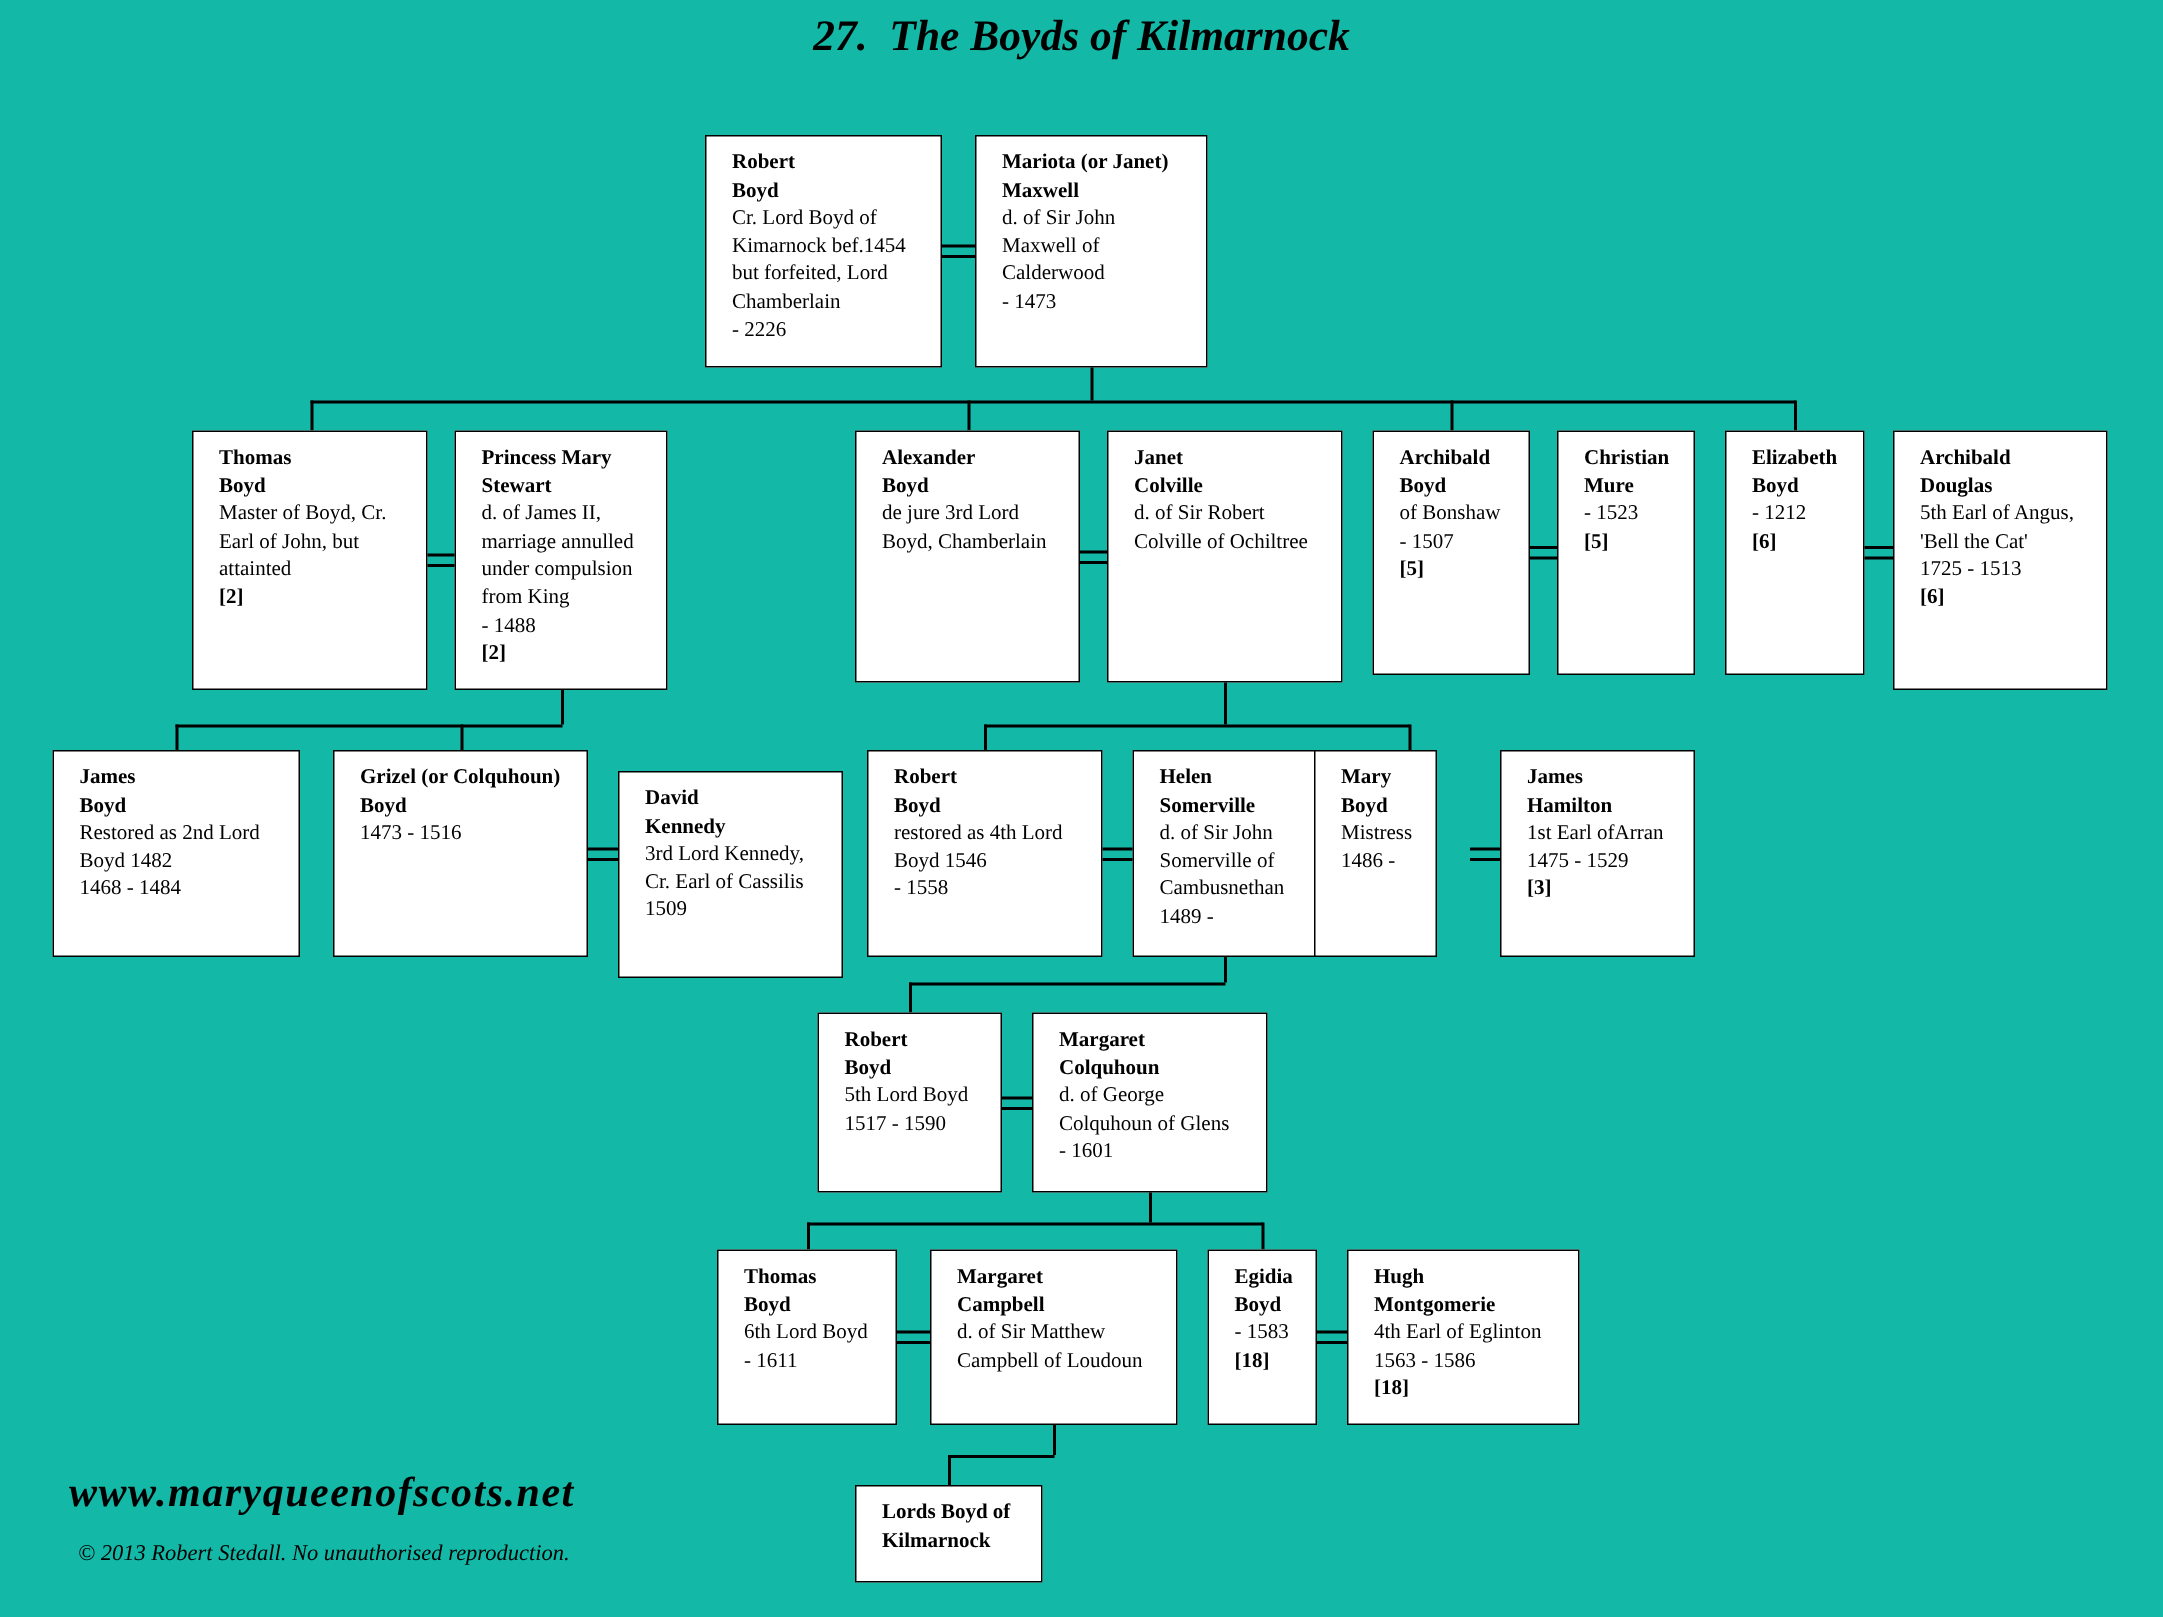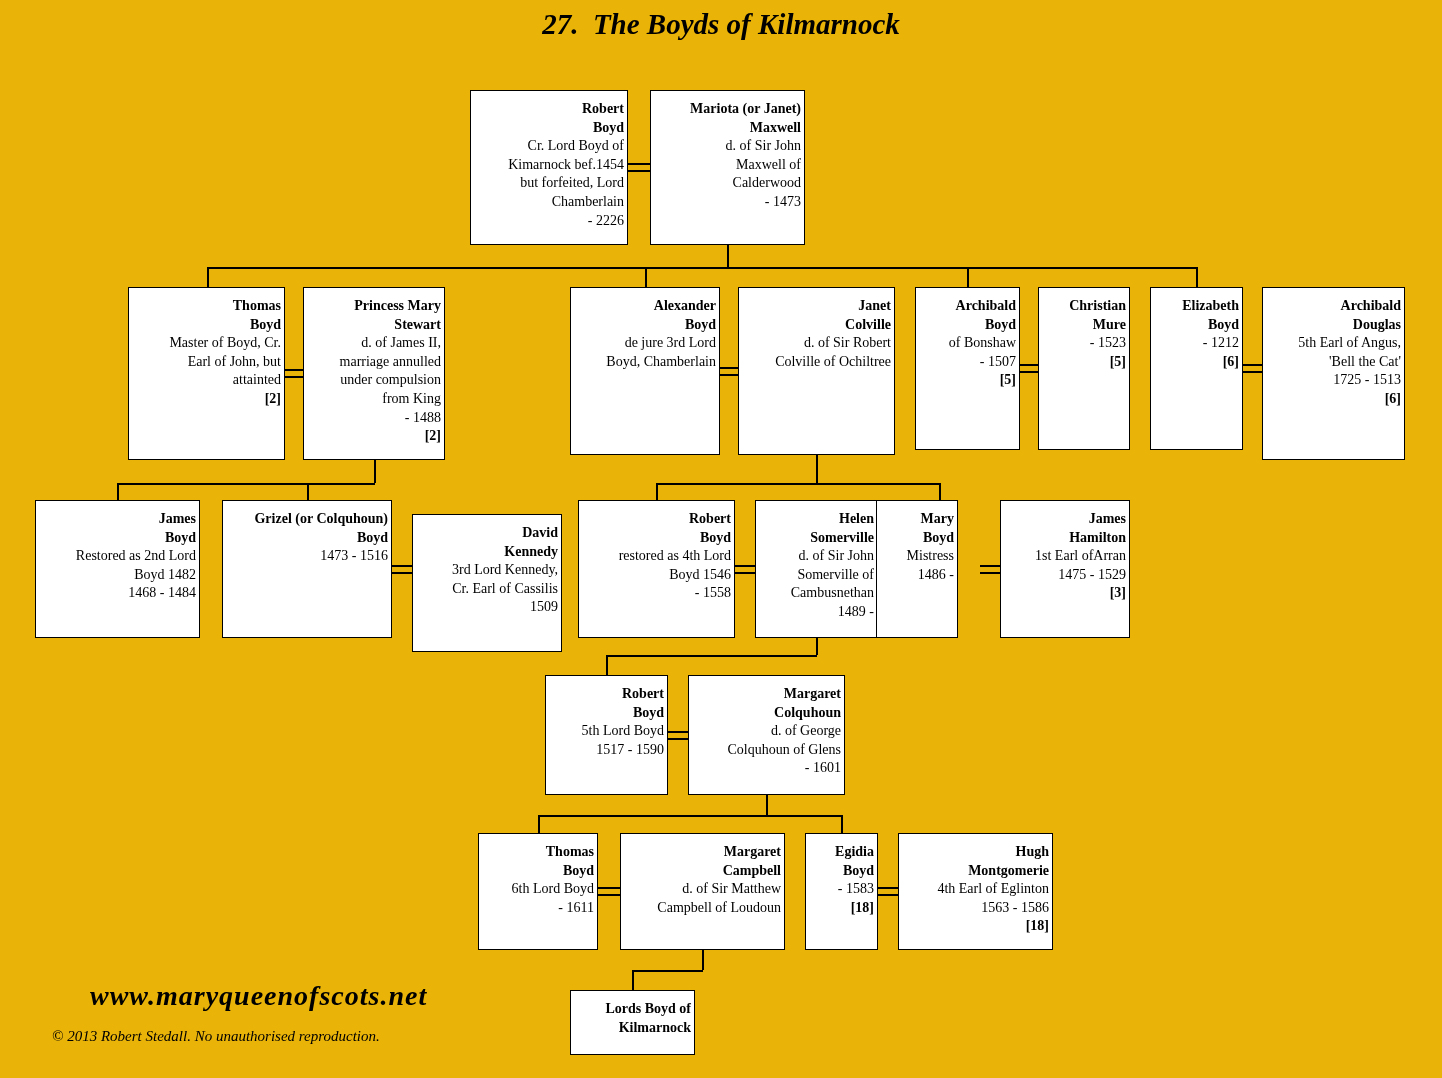--- a/index.html
+++ b/index.html
@@ -1,40 +1,40 @@
 <!DOCTYPE html>
 <html><head>
 <meta charset="utf-8">
 <style>
   html,body { margin:0; padding:0; background:#fff; }
   .page {
-    position:relative; width:1442px; height:1078px; background:#eab308;
+    position:relative; width:1442px; height:1078px; background:#14b8a6;
     font-family:"Liberation Serif", serif; color:#000; overflow:hidden;
   }
   .chart-title {
     position:absolute; top:8px; left:0; width:100%; text-align:center;
     font-size:29px; font-weight:bold; font-style:italic; white-space:pre;
   }
   .box {
     position:absolute; border:1.5px solid #000; box-sizing:border-box;
-    background:#fff; text-align:right; padding:9px 3px 0 3px;
+    background:#fff; text-align:left; padding:9px 3px 0 17px;
     font-size:14px; line-height:1.33;
   }
   .pname { font-weight:bold; white-space:pre-line; }
   .pdet  { white-space:pre-line; }
   .pref  { font-weight:bold; }
   .hline { position:absolute; height:1.5px; background:#000; }
   .vline { position:absolute; width:1.5px; background:#000; }
   .marriage {
     position:absolute; height:9px; box-sizing:border-box;
     border-top:2px solid #000; border-bottom:2px solid #000;
   }
   .site {
     position:absolute; left:46px; top:980px;
-    font-size:28px; font-weight:bold; font-style:italic; letter-spacing:1px;margin-left:44px;
+    font-size:28px; font-weight:bold; font-style:italic; letter-spacing:1px;
   }
   .copyright {
     position:absolute; left:52px; top:1028px;
     font-size:15px; font-style:italic;
   }
 </style>
 </head>
 <body>
 
 <div class="page">

